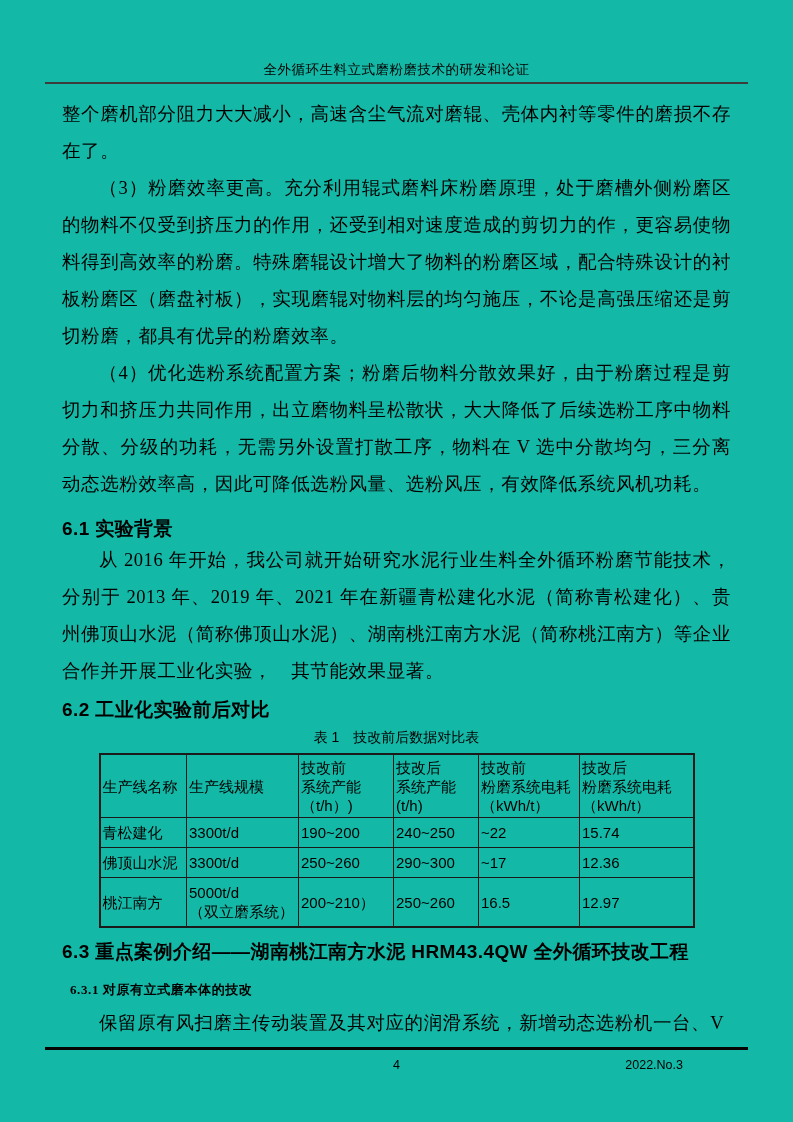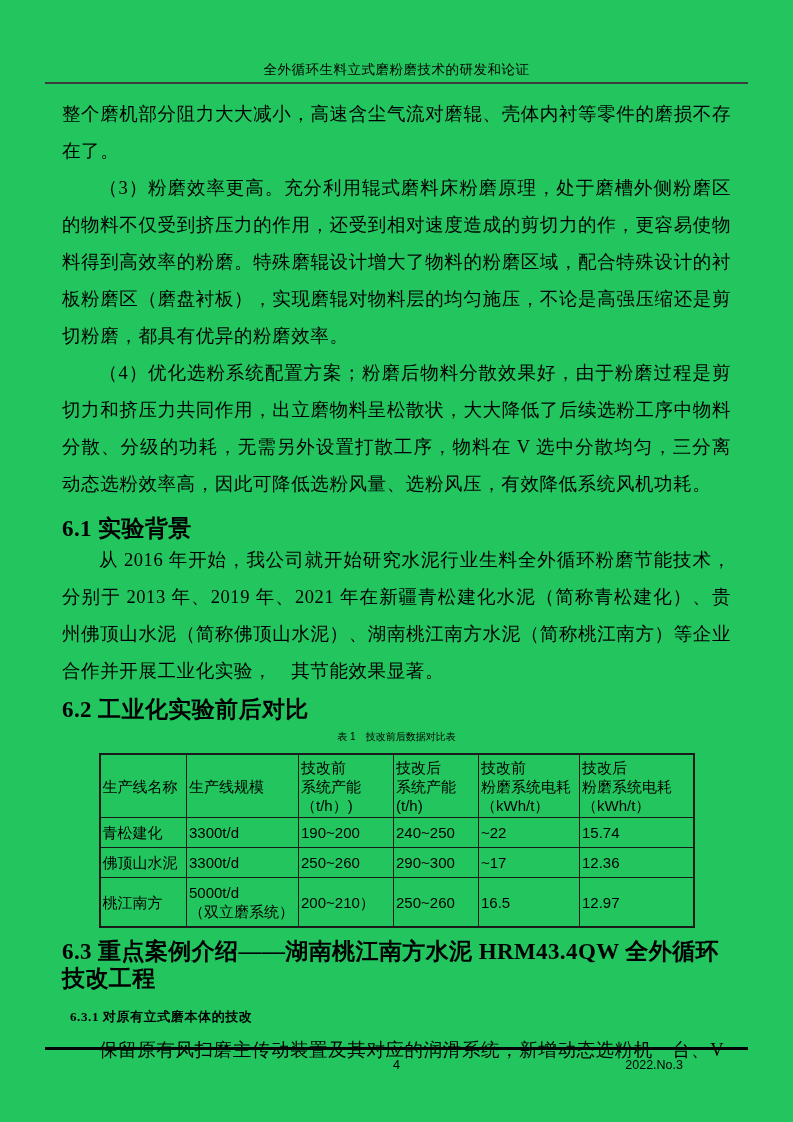--- a/index.html
+++ b/index.html
@@ -1,21 +1,21 @@
 <!DOCTYPE html>
 <html><head>
 <meta charset="utf-8">
 <style>
   html, body { margin: 0; padding: 0; background: #e8e8e8; }
   .page {
     position: relative;
     width: 793px;
     height: 1122px;
     margin: 0 auto;
-    background: #22c55e;
+    background: #14b8a6;
     color: #000;
     overflow: hidden;
     font-family: "Liberation Serif", "DejaVu Serif", serif;
   }
   
   .header {
     margin: 0 45px;
     padding-top: 60px;
     border-bottom: 2px solid #3c3c3c;
   }
@@ -42,40 +42,40 @@
   .h-main {
     margin: 4px 0 0 0;
     font-family: "Liberation Sans", "DejaVu Sans", sans-serif;
     font-size: 20px;
     font-weight: bold;
     line-height: 28px;
     letter-spacing: 0.4px;
   }
   .h-sub {
     margin: 12px 0 0 0;
-    font-family: Liberation Serif, serif;
-    font-size: 23px;
+    font-family: Liberation Sans, sans-serif;
+    font-size: 19px;
     font-weight: bold;
     line-height: 27px;
     letter-spacing: 0.4px;
   }
   .h-sub.tight { margin-top: 6px; }
   .h-minor {
     margin: 12px 0 0 8px;
     font-size: 13px;
     font-weight: bold;
     line-height: 26px;
     letter-spacing: 0.6px;
   }
   .last-line { margin-top: 2px; }
   
   .table-caption {
     margin: 4px 0 0 0;
     font-family: "Liberation Sans", "DejaVu Sans", sans-serif;
-    font-size: 10px;
+    font-size: 14px;
     line-height: 20px;
     text-align: center;
   }
   table.data-table {
     border-collapse: collapse;
     table-layout: fixed;
     margin: 6px auto 0 auto;
     width: 594px;
     font-family: "Liberation Sans", "DejaVu Sans", sans-serif;
     font-size: 15px;

